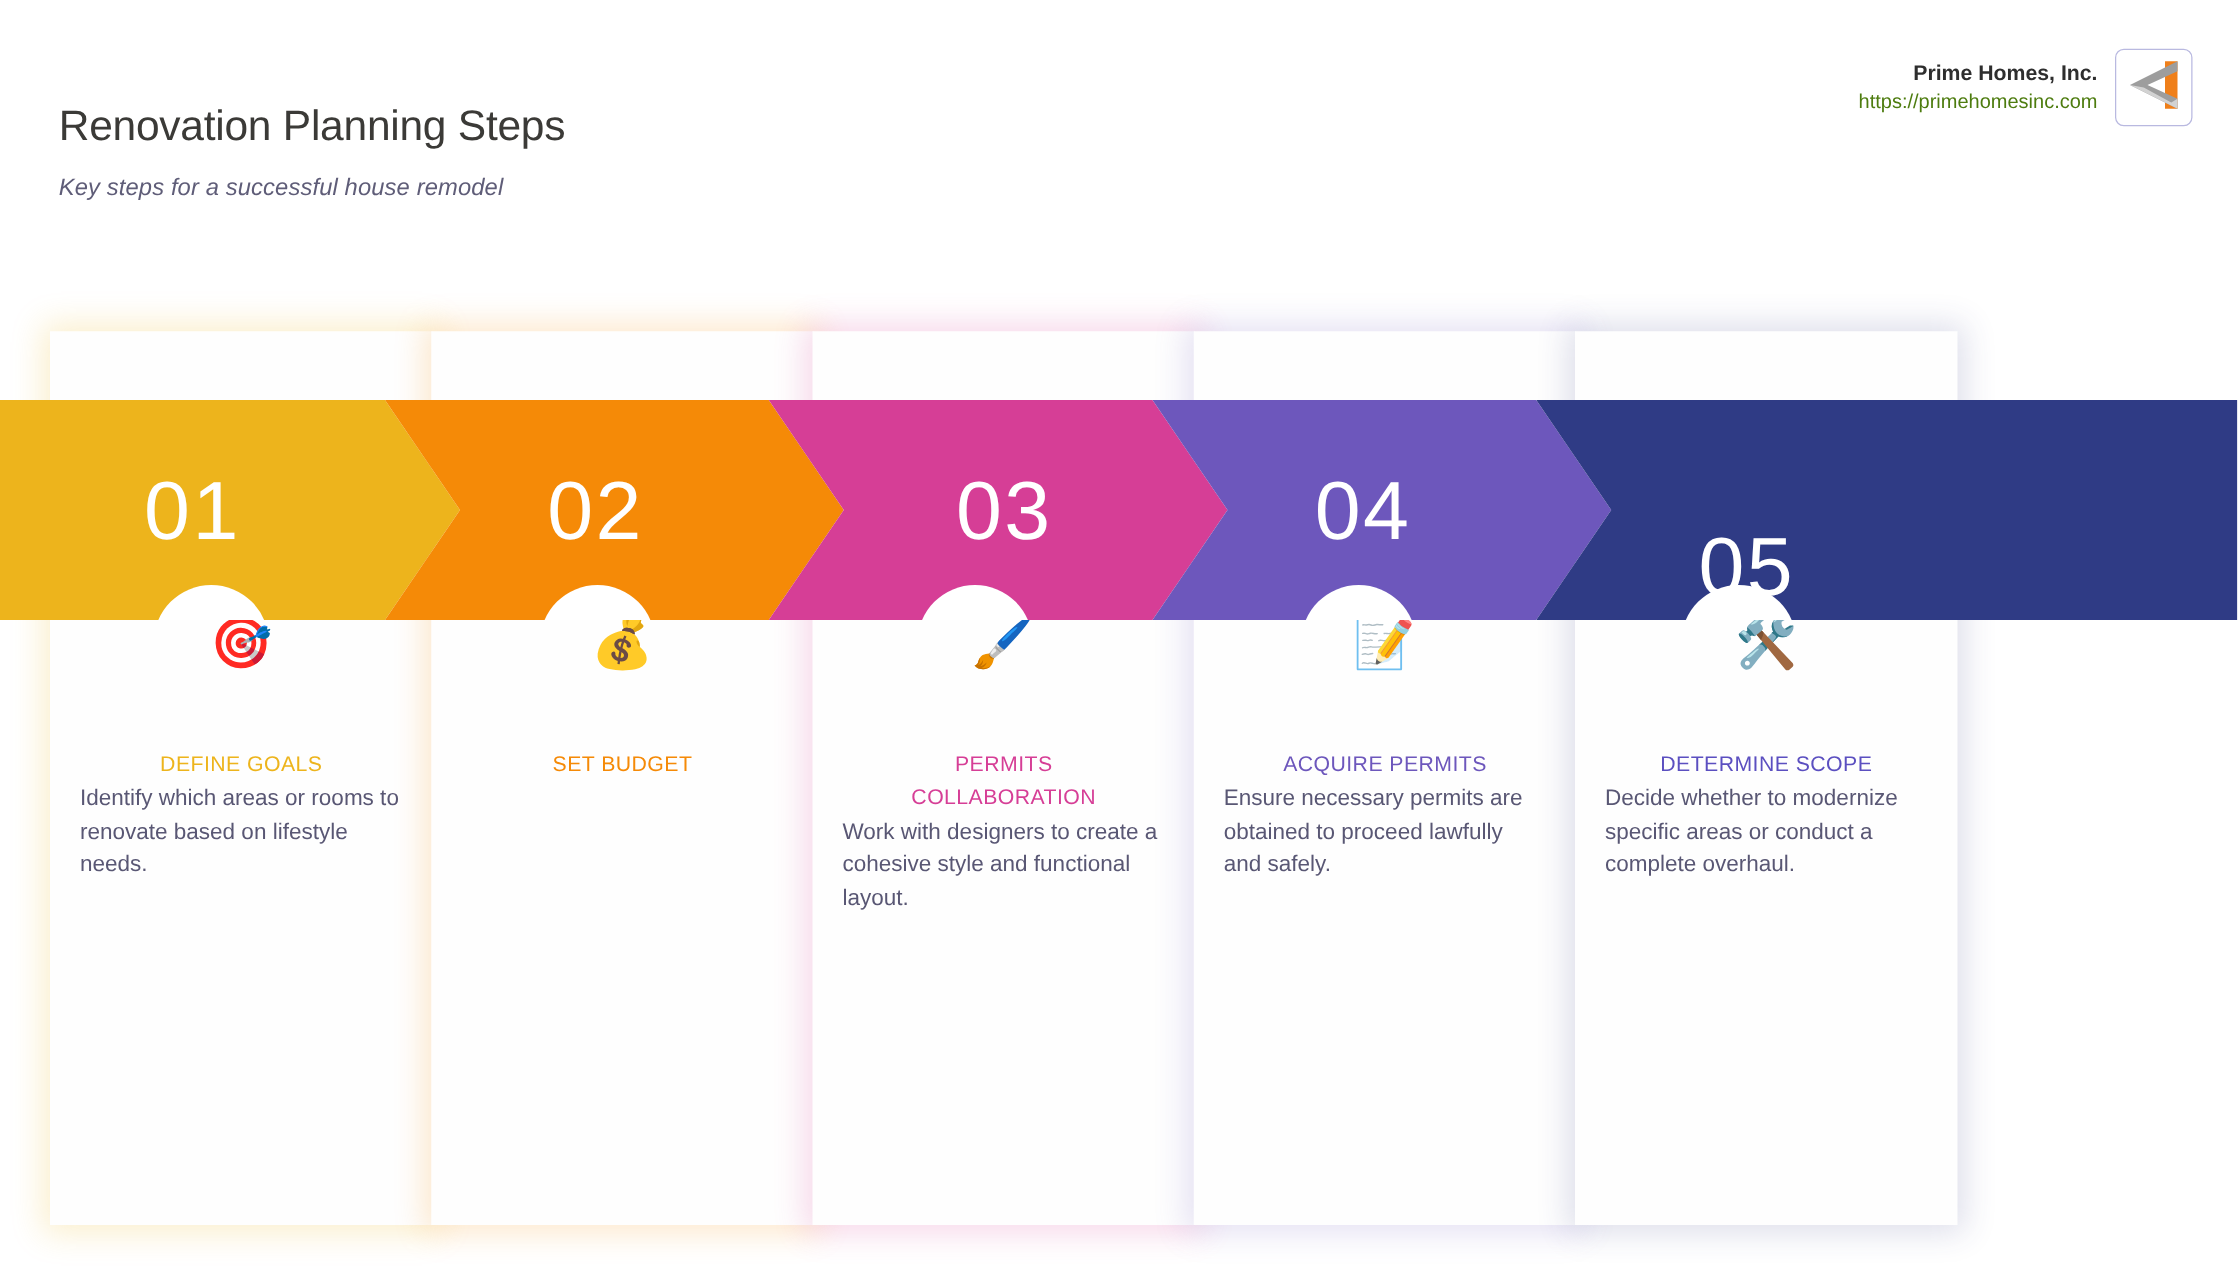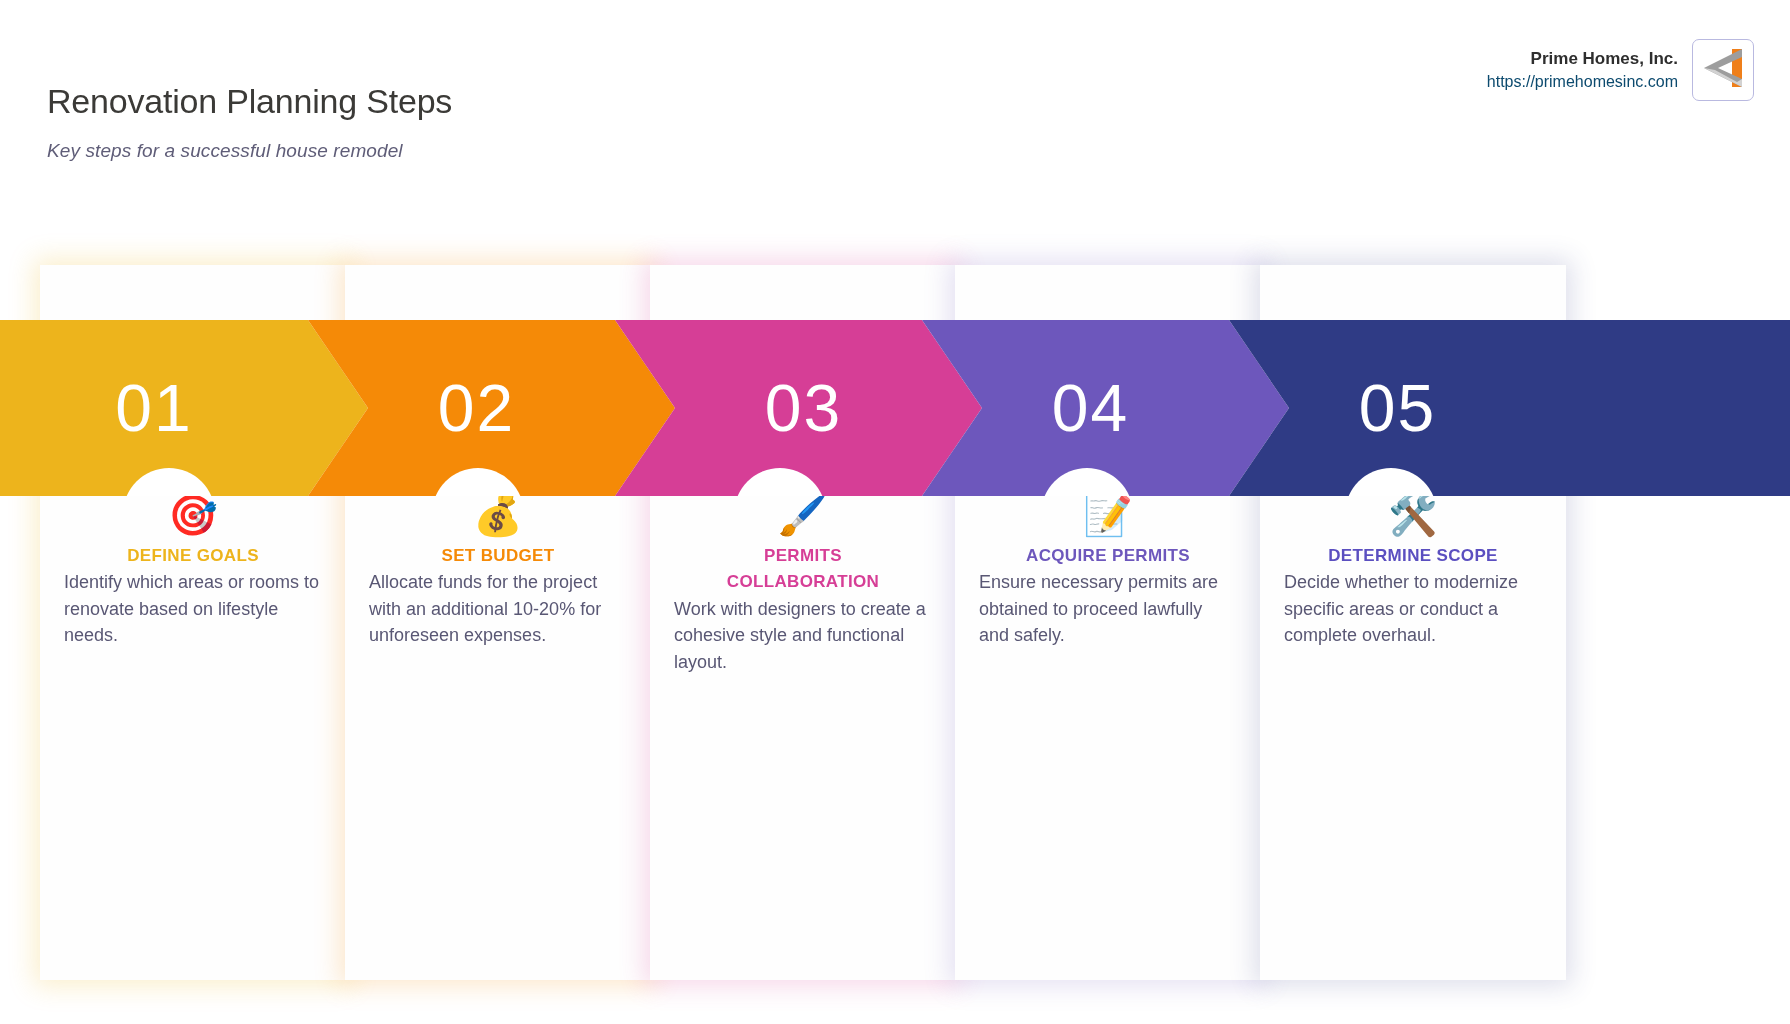--- a/index.html
+++ b/index.html
@@ -31,21 +31,21 @@
   }
 
   
   .brand {
     position: absolute;
     right: 36px; top: 39px;
     display: flex; align-items: center; gap: 14px;
   }
   .brand-text { text-align: right; line-height: 1.35; }
   .brand-name { font-size: 17px; font-weight: 700; color: #2e2e2e; }
-  .brand-url  { font-size: 16px; font-weight: 400; color: #0c4a6e; text-align: center; }
+  .brand-url  { font-size: 16px; font-weight: 400; color: #4d7c0f; text-align: center; }
   .brand-logo {
     width: 62px; height: 62px;
     border: 1px solid #b9b9e0;
     border-radius: 7px;
     background: #fff;
     display: flex; align-items: center; justify-content: center;
     flex: 0 0 auto;
   }
 
   
@@ -63,22 +63,23 @@
   }
   .card-inner {
     position: absolute;
     left: 0; right: 0;
     top: 230px;
     padding: 0 22px;
     text-align: center;
   }
   .card-icon { font-size: 40px; line-height: 1; height: 48px; }
   .card-title {
+    margin-top: 56px;
     font-size: 17px;
-    font-weight: 700;
+    font-weight: 400;
     letter-spacing: 0.35px;
     line-height: 1.55;
   }
   .card-desc {
     font-size: 18px;
     font-weight: 400;
     color: #595774;
     line-height: 1.47;
     text-align: left;
     padding: 0 2px;
@@ -140,21 +141,20 @@
         <div class="card-icon">🎯</div>
         <div class="card-title" style="color:#EDB41C;">DEFINE GOALS</div>
         <div class="card-desc">Identify which areas or rooms to renovate based on lifestyle needs.</div>
       </div>
     </div>
 
     <div class="card" style="left:345px; box-shadow:0 0 24px 6px rgba(245,138,7,0.20);">
       <div class="card-inner">
         <div class="card-icon">💰</div>
         <div class="card-title" style="color:#F58A07;">SET BUDGET</div>
-        <div class="card-desc">Allocate funds for the project with an additional 10-20% for unforeseen expenses.</div>
       </div>
     </div>
 
     <div class="card" style="left:650px; box-shadow:0 0 24px 6px rgba(214,62,150,0.20);">
       <div class="card-inner">
         <div class="card-icon">🖌️</div>
         <div class="card-title" style="color:#D63E96; max-width:170px; margin-left:auto; margin-right:auto;">PERMITS COLLABORATION</div>
         <div class="card-desc">Work with designers to create a cohesive style and functional layout.</div>
       </div>
     </div>
@@ -210,17 +210,17 @@
       </svg>
     </div>
     <div class="chev-num" style="left:952px; width:277px;">04</div>
 
     <div class="chev" style="left:1229px; width:561px;">
       <svg viewBox="0 0 561 176" preserveAspectRatio="none">
         <path d="M0,0 H561 V176 H0 L60,88 Z" fill="#2F3B85"></path>
         <circle cx="162" cy="194" r="46" fill="#ffffff"></circle>
       </svg>
     </div>
-    <div class="chev-num" style="left:1259px; width:277px;">05</div>
+    <div class="chev-num" style="left:1259px; width:277px;margin-top:45px;">05</div>
 
   </div>
 
 </div>
 
 </body></html>

